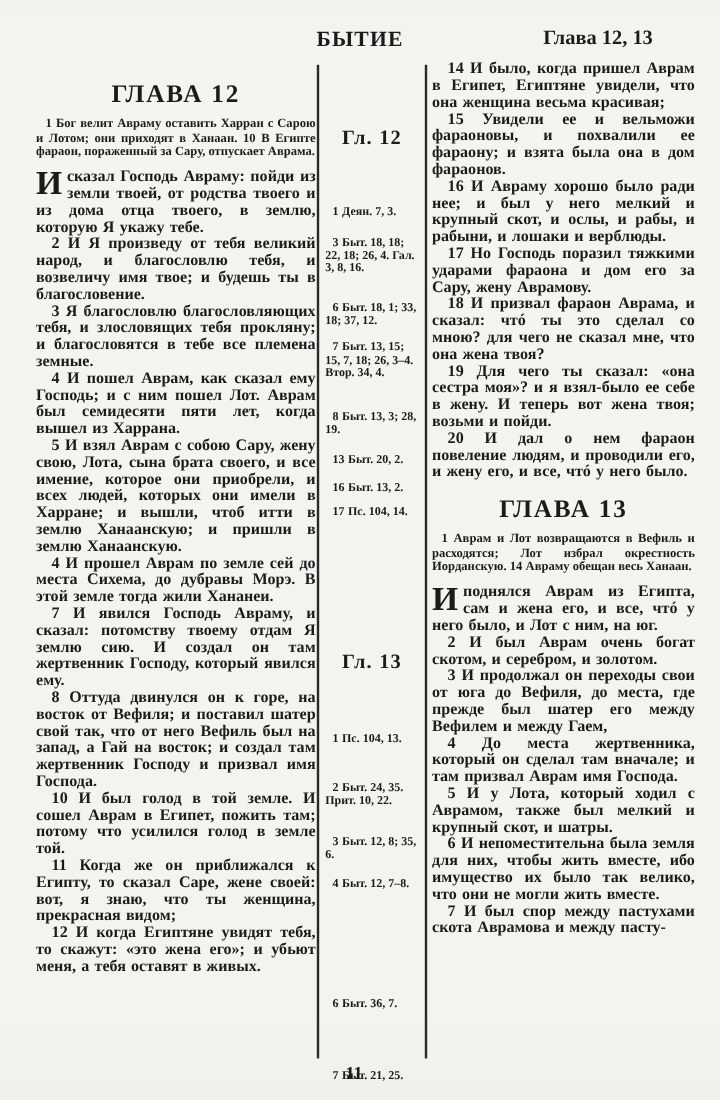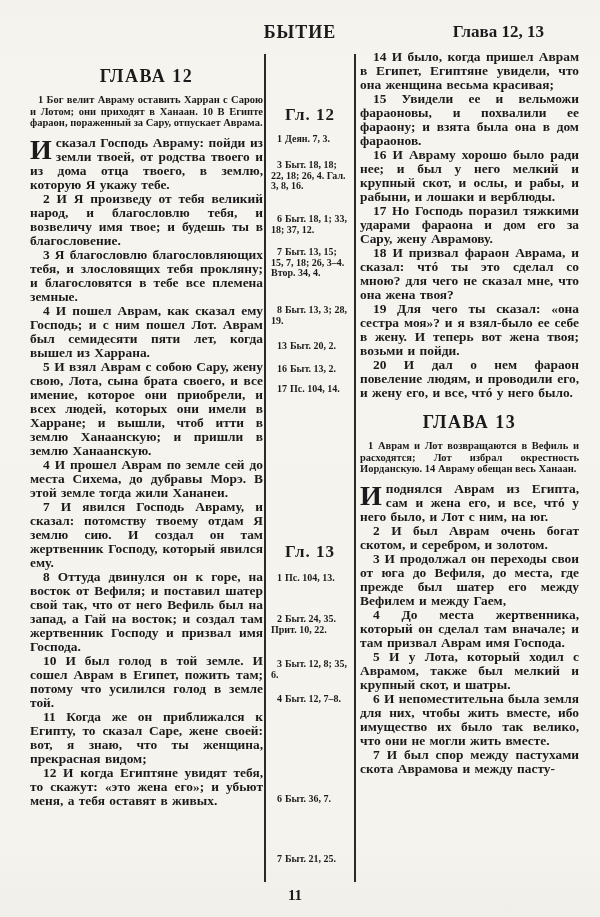--- a/index.html
+++ b/index.html
@@ -17,21 +17,21 @@
     text-align:center;font-size:18px;font-weight:700;letter-spacing:1px;
   }
   .hdr-chapters{
     position:absolute;top:22px;right:56px;
     font-size:17px;font-weight:700;
   }
   
   .col-left{position:absolute;left:30px;top:60px;width:233px;}
   .col-right{position:absolute;left:360px;top:50px;width:219px;}
   .chap-heading{
-    font-size:18px;font-weight:700;text-align:center;
+    font-size:21px;font-weight:700;text-align:center;
     letter-spacing:1.5px;margin:6px 0 7px 0;
   }
   .chap-summary{
     font-size:10.5px;line-height:11.5px;font-weight:700;
     text-align:justify;text-indent:8px;margin:0 0 7px 0;
   }
   .verse{
     font-size:13.4px;line-height:14px;font-weight:700;
     text-align:justify;text-indent:13px;margin:0;
     word-spacing:1px;
@@ -46,21 +46,21 @@
     position:absolute;left:264px;top:54px;width:88px;height:828px;
     border-left:2px solid #2a2a2a;border-right:2px solid #2a2a2a;
   }
   .refs-heading{
     position:absolute;left:0;right:0;text-align:center;
     font-size:17px;font-weight:700;letter-spacing:1px;
   }
   .ref-entry{
     position:absolute;left:5px;width:76px;
     font-size:10px;line-height:10.5px;font-weight:700;
-    text-indent:6px;text-align:left;
+    text-indent:6px;text-align:left;margin-top:38px;
   }
   .ref-entry .ref-num{padding-right:3px;}
   
   .page-number{
     position:absolute;bottom:13px;left:0;right:10px;text-align:center;
     font-size:15px;font-weight:700;margin-top:40px;
   }
 </style>
 </head>
 <body>

